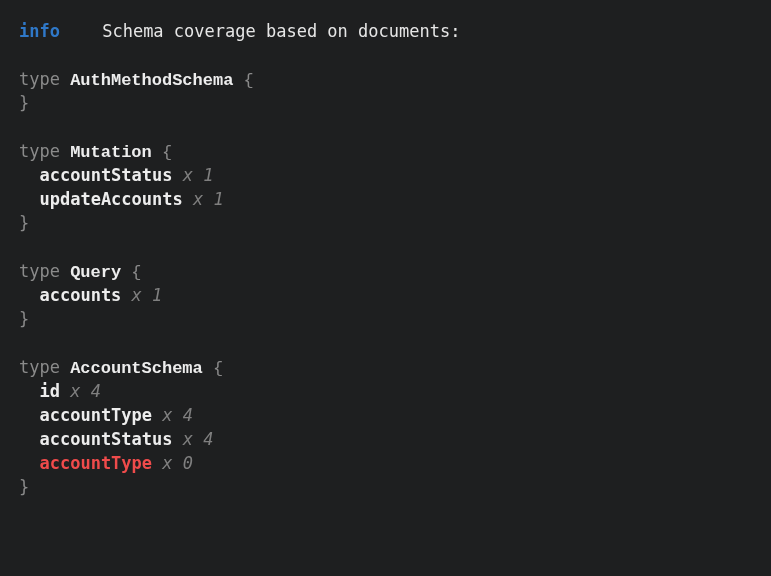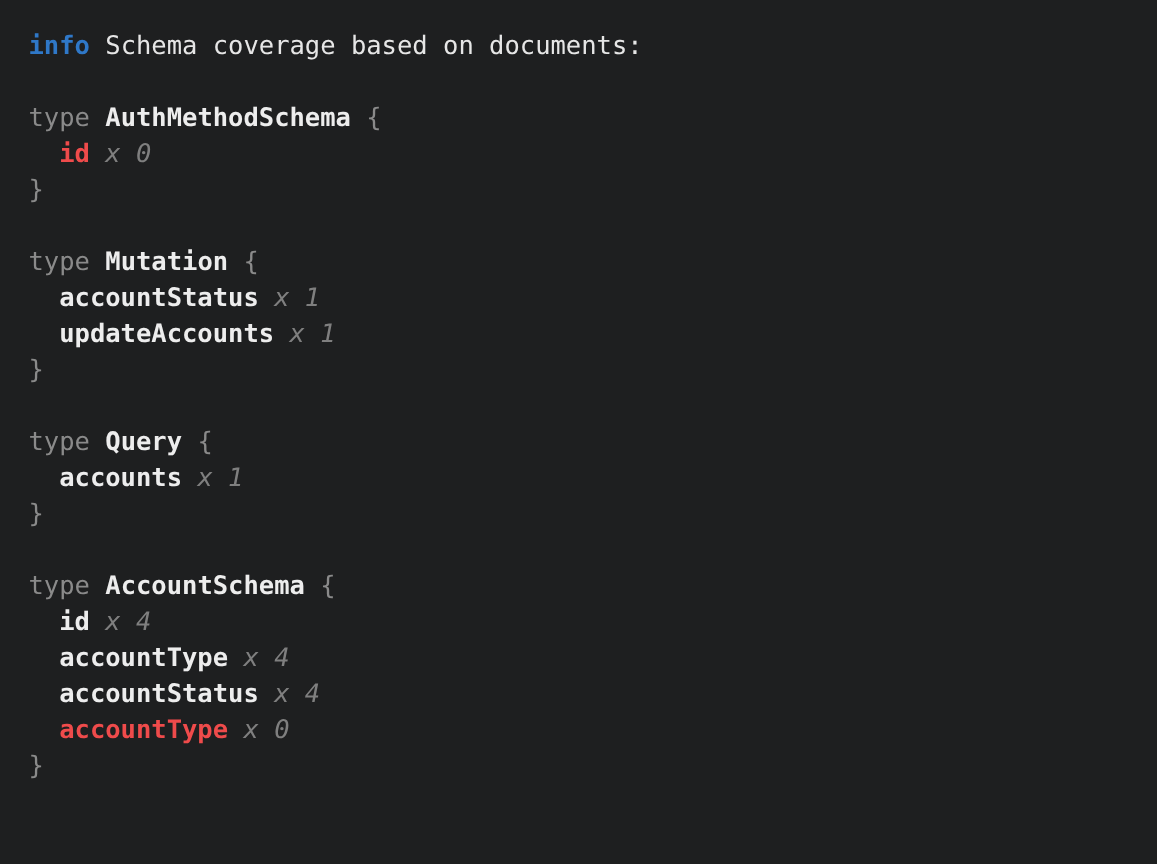--- a/index.html
+++ b/index.html
@@ -25,28 +25,30 @@
   }
   .line {
     height: 24px;
     white-space: pre;
   }
   .line.field {
     padding-left: 2ch;
   }
   .gap-left {
     padding-left: 1ch;
+    font-family: Liberation Mono, monospace;
   }
   .info-label {
     color: var(--blue, #2f78c8);
     font-weight: bold;
   }
   .header-message {
     color: var(--fg, #e6e6e6);
     padding-left: 1ch;
+    margin-left: 32px;
   }
   .kw, .brace {
     color: var(--gray, #8a8a8a);
     margin-top: 16px;
   }
   .type-name {
     color: var(--bright, #ededed);
     font-weight: bold;
   }
   .field-name {
@@ -63,21 +65,20 @@
   }
 </style>
 </head>
 <body>
 
 <div class="terminal">
   <div class="line"><span class="info-label">info</span><span class="header-message">Schema coverage based on documents:</span></div>
   <div id="blocks">
       <div class="line"></div>
       <div class="line"><span class="kw">type</span><span class="type-name gap-left">AuthMethodSchema</span><span class="brace gap-left">{</span></div>
-      <div class="line field"><span class="field-name uncovered">id</span><span class="count">x 0</span></div>
       <div class="line"><span class="brace">}</span></div>
       <div class="line"></div>
       <div class="line"><span class="kw">type</span><span class="type-name gap-left">Mutation</span><span class="brace gap-left">{</span></div>
       <div class="line field"><span class="field-name">accountStatus</span><span class="count">x 1</span></div>
       <div class="line field"><span class="field-name">updateAccounts</span><span class="count">x 1</span></div>
       <div class="line"><span class="brace">}</span></div>
       <div class="line"></div>
       <div class="line"><span class="kw">type</span><span class="type-name gap-left">Query</span><span class="brace gap-left">{</span></div>
       <div class="line field"><span class="field-name">accounts</span><span class="count">x 1</span></div>
       <div class="line"><span class="brace">}</span></div>

